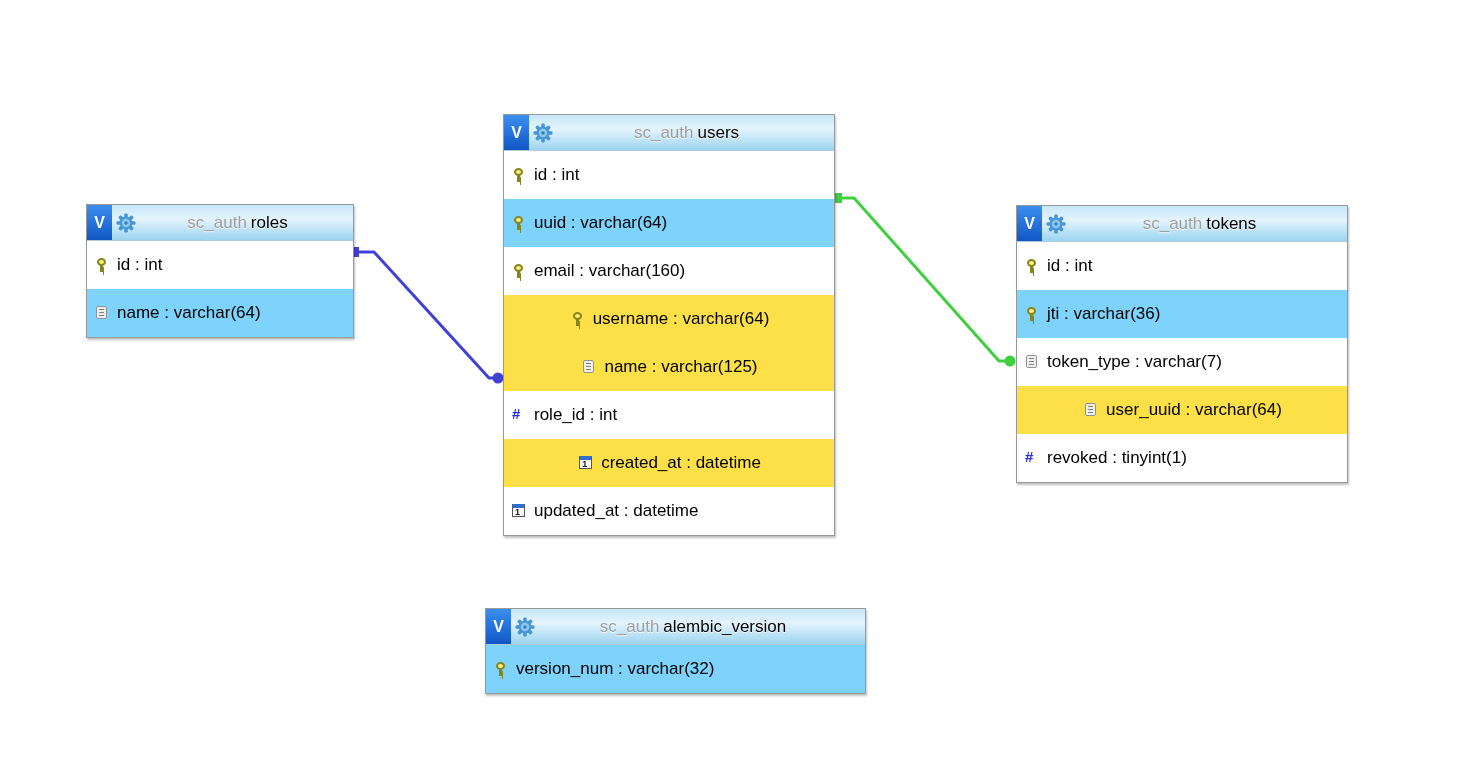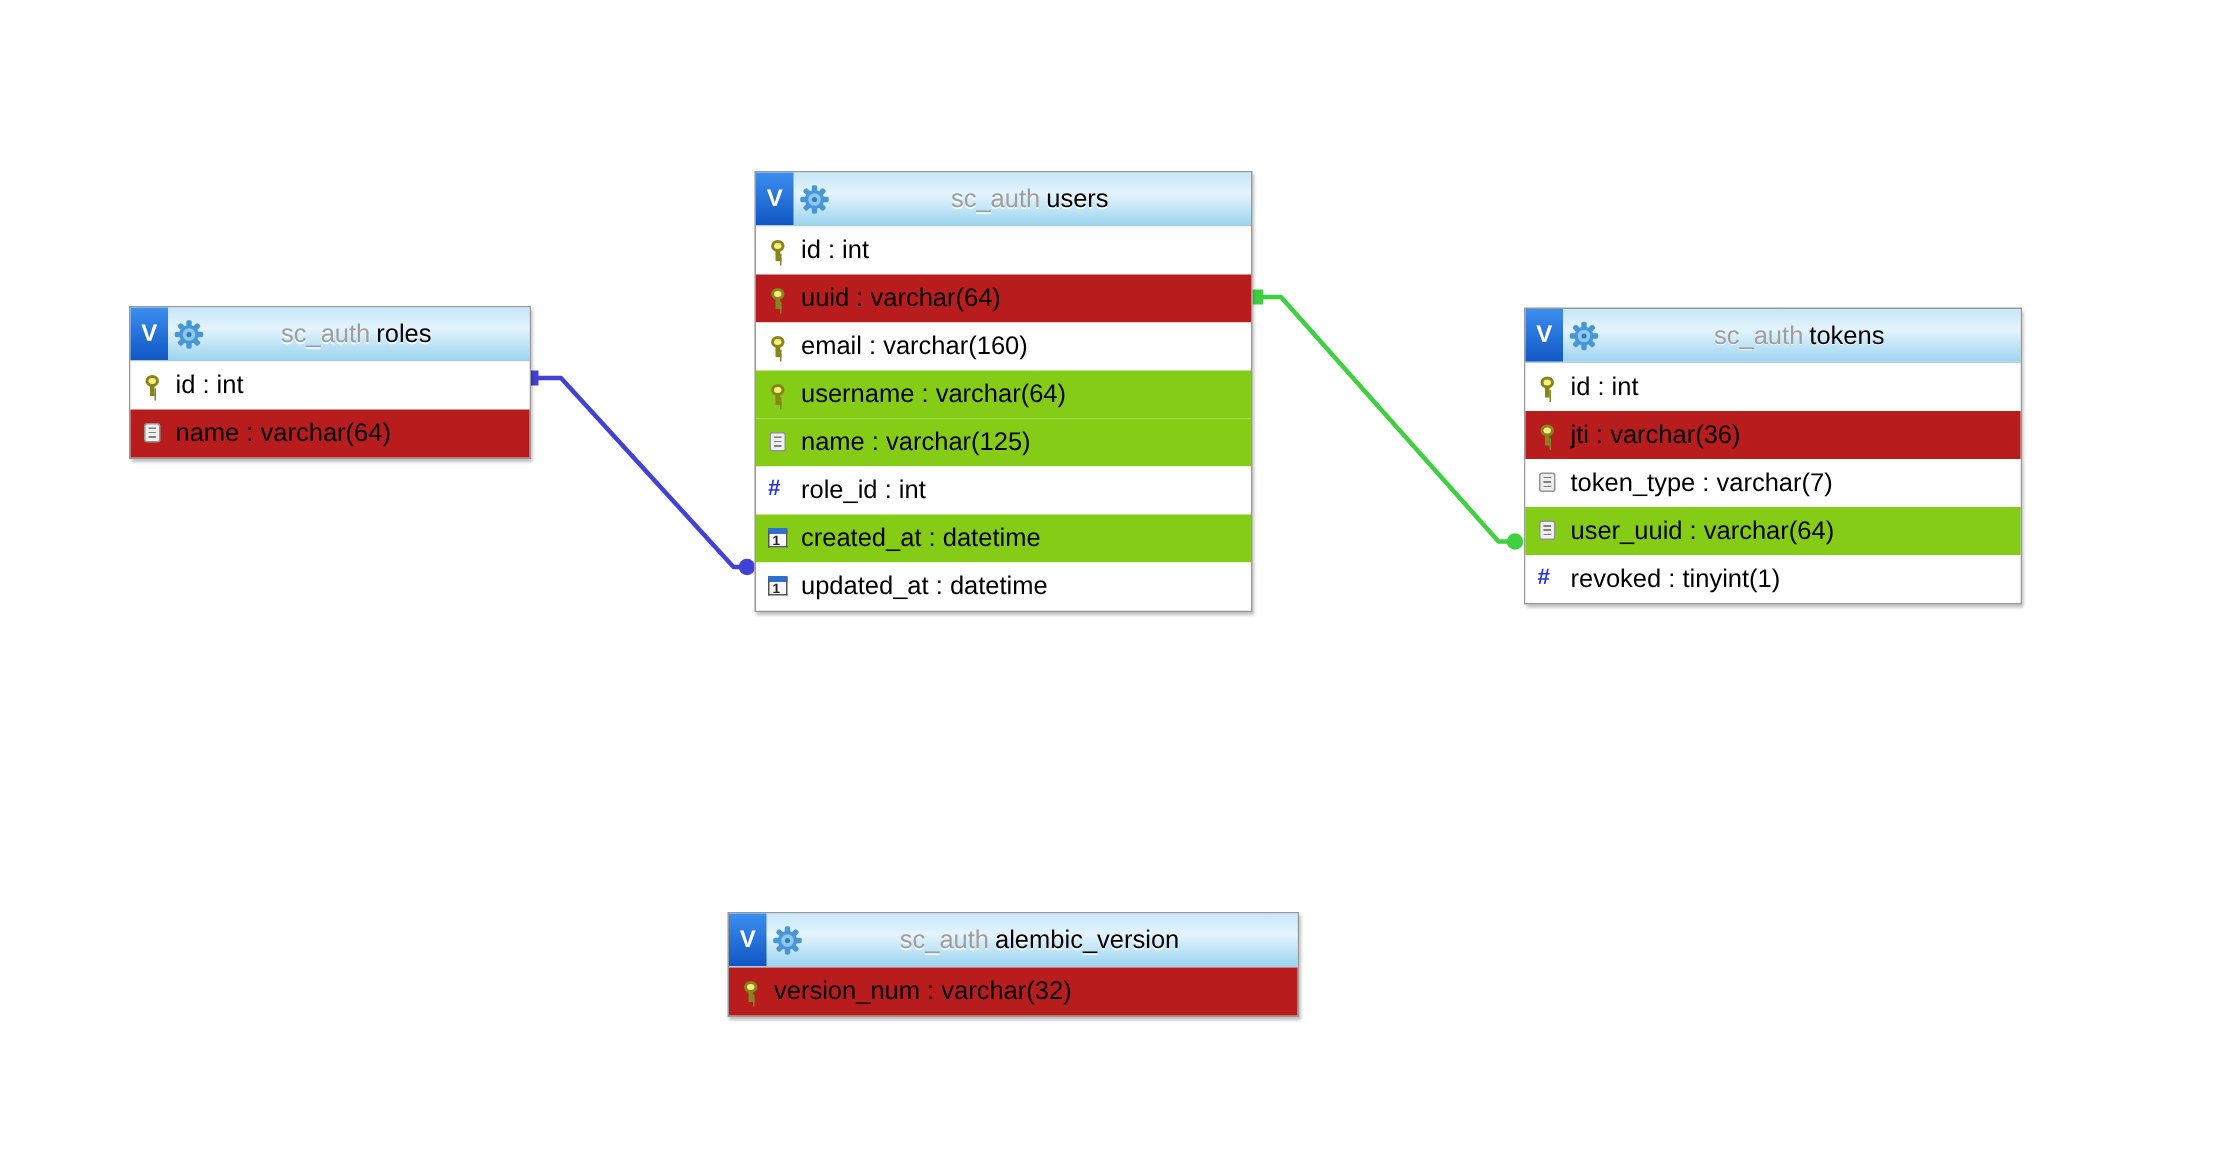--- a/index.html
+++ b/index.html
@@ -28,25 +28,25 @@
     margin-right:4px;
   }
   .gear{flex:0 0 20px;height:20px;cursor:pointer;}
   .hdr-title{
     flex:1;text-align:center;padding-right:14px;white-space:nowrap;
     text-shadow:0 1px 0 rgba(255,255,255,.85);
   }
   .schema-label{color:#9e9e9e;}
   .tbl-name{font-weight:400;color:#000;margin-left:4px;}
   .row{
-    height:32px;display:flex;align-items:center;gap:8px;
+    height:48px;display:flex;align-items:center;gap:8px;
     padding:0 6px 0 7px;background:#ffffff;white-space:nowrap;
   }
-  .row[data-bg="shaded"]{background:#84cc16;}
-  .row[data-bg="highlight"]{background:#b91c1c;}
+  .row[data-bg="shaded"]{background:#fde047;justify-content:center;}
+  .row[data-bg="highlight"]{background:#7dd3fc;}
   .col-icon{width:15px;height:16px;position:relative;flex:0 0 15px;}
   
   [data-icon="key-icon"]::before{
     content:"";position:absolute;left:3px;top:1px;width:9px;height:8px;
     border-radius:50%;box-sizing:border-box;border:2px solid #85851e;background:#ffef7a;
   }
   [data-icon="key-icon"]::after{
     content:"";position:absolute;left:6px;top:8px;width:3px;height:7px;background:#85851e;
     box-shadow:2px 1px 0 -1px #85851e,2px 4px 0 -1px #85851e;
   }

